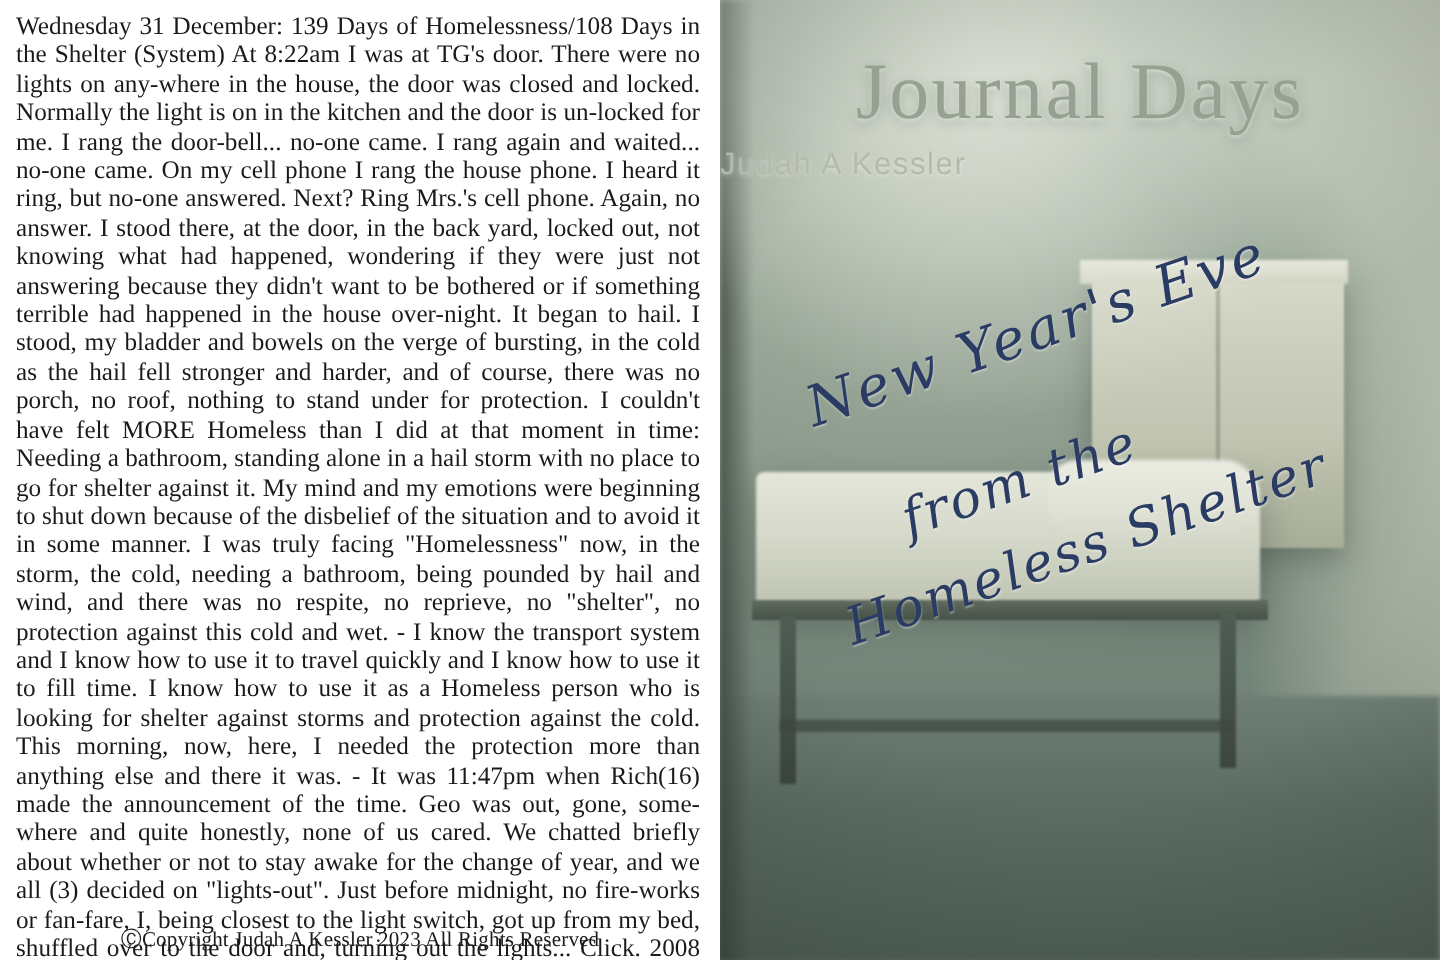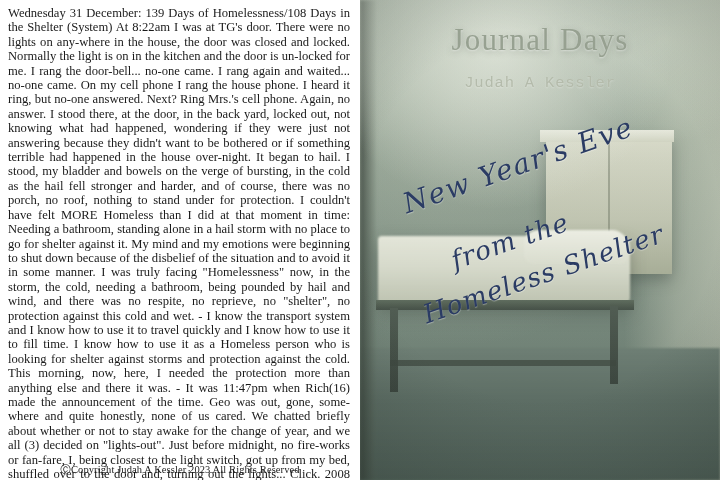--- a/index.html
+++ b/index.html
@@ -204,34 +204,33 @@
   }
 
   
   .photo-title {
     position: absolute;
     left: 0;
     right: 0;
     top: 22px;
     text-align: center;
     font-family: "Liberation Serif", serif;
-    font-size: 31px;
+    font-size: 40px;
     letter-spacing: 1.2px;
     color: #97a191;
     text-shadow: 0 1px 2px rgba(255,255,255,0.45), 0 2px 6px rgba(70,80,70,0.35);
     font-weight: normal;
     margin: 0;
   }
   .photo-author {
     position: absolute;
     left: 0;
     right: 0;
     top: 74px;
-    text-align: center;
-    font-family: Liberation Mono, monospace;
+    font-family: Liberation Sans, sans-serif;
     font-size: 15.5px;
     letter-spacing: 0.8px;
     color: #b4bbab;
     text-shadow: 0 1px 2px rgba(255,255,255,0.35);
     margin: 0;
   }
   .script-block {
     position: absolute;
     left: 40px;
     top: 150px;

